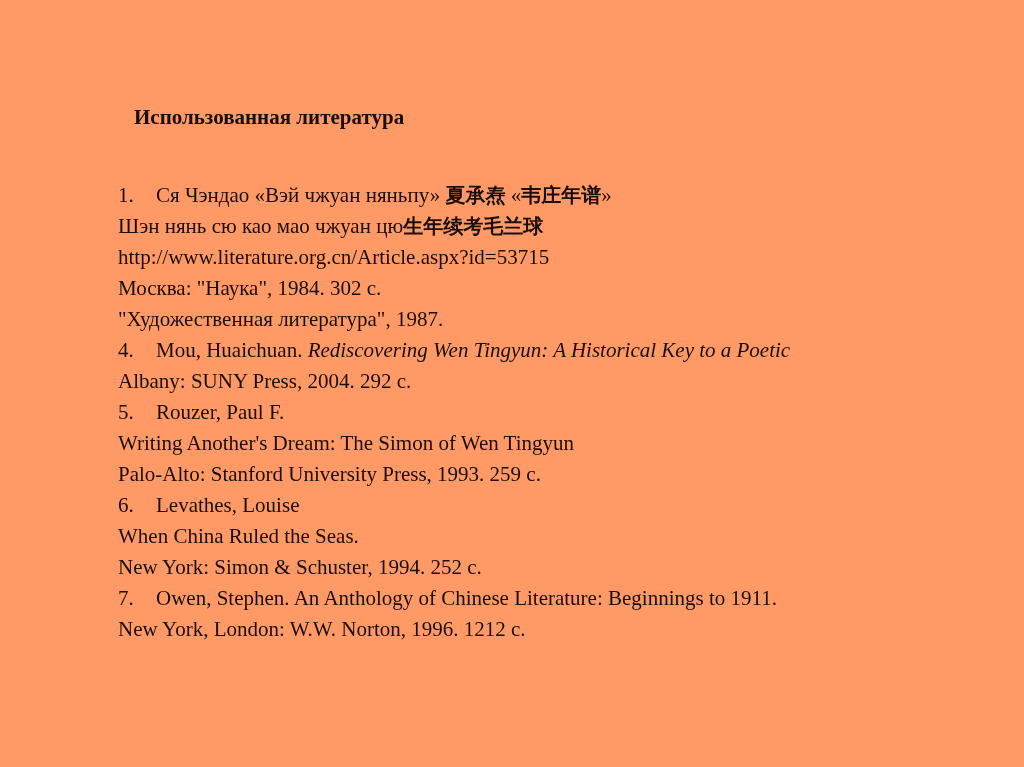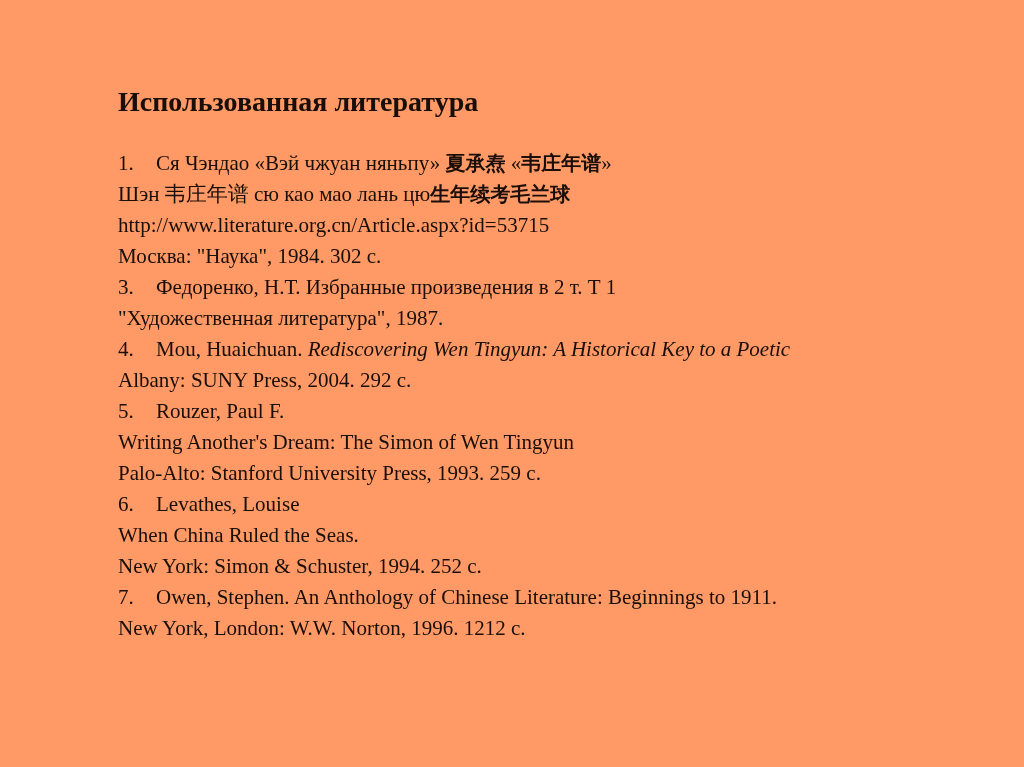--- a/index.html
+++ b/index.html
@@ -16,24 +16,24 @@
       color: #1a0e08;
     }
     .slide {
       position: absolute;
       left: 118px;
       top: 86px;
       width: 830px;
     }
     .title {
       font-weight: bold;
-      font-size: 28px;
+      font-size: 21px;
       line-height: 31px;
       height: 31px;
-      margin: 0;
+      margin: 16px;
     }
     .spacer { height: 31px; }
     .line {
       font-size: 21px;
       line-height: 31px;
       white-space: nowrap;
     }
     .num {
       display: inline-block;
       width: 38px;
@@ -49,29 +49,26 @@
 <body>
 
 <div class="slide">
   <h1 class="title">Использованная литература</h1>
   <div class="spacer"></div>
 
   <div class="line">
     <span class="num">1.</span><span>Ся Чэндао «Вэй чжуан няньпу» </span><span class="cjk">夏承焘</span><span> «</span><span class="cjk">韦庄年谱</span><span>»</span>
   </div>
   <div class="line">
-    <span>Шэн 韦庄年谱 сю као мао лань цю</span><span class="cjk">生年续考毛兰球</span>
+    <span>Шэн нянь сю као мао чжуан цю</span><span class="cjk">生年续考毛兰球</span>
   </div>
   <div class="line">http://www.literature.org.cn/Article.aspx?id=53715</div>
 
   <div class="line">Москва: "Наука", 1984. 302 с.</div>
 
-  <div class="line">
-    <span class="num">3.</span><span>Федоренко, Н.Т. Избранные произведения в 2 т. Т 1</span>
-  </div>
   <div class="line">"Художественная литература", 1987.</div>
 
   <div class="line">
     <span class="num">4.</span><span>Mou, Huaichuan. </span><span class="italic">Rediscovering Wen Tingyun: A Historical Key to a Poetic</span>
   </div>
   <div class="line">Albany: SUNY Press, 2004. 292 c.</div>
 
   <div class="line">
     <span class="num">5.</span><span>Rouzer, Paul F.</span>
   </div>

